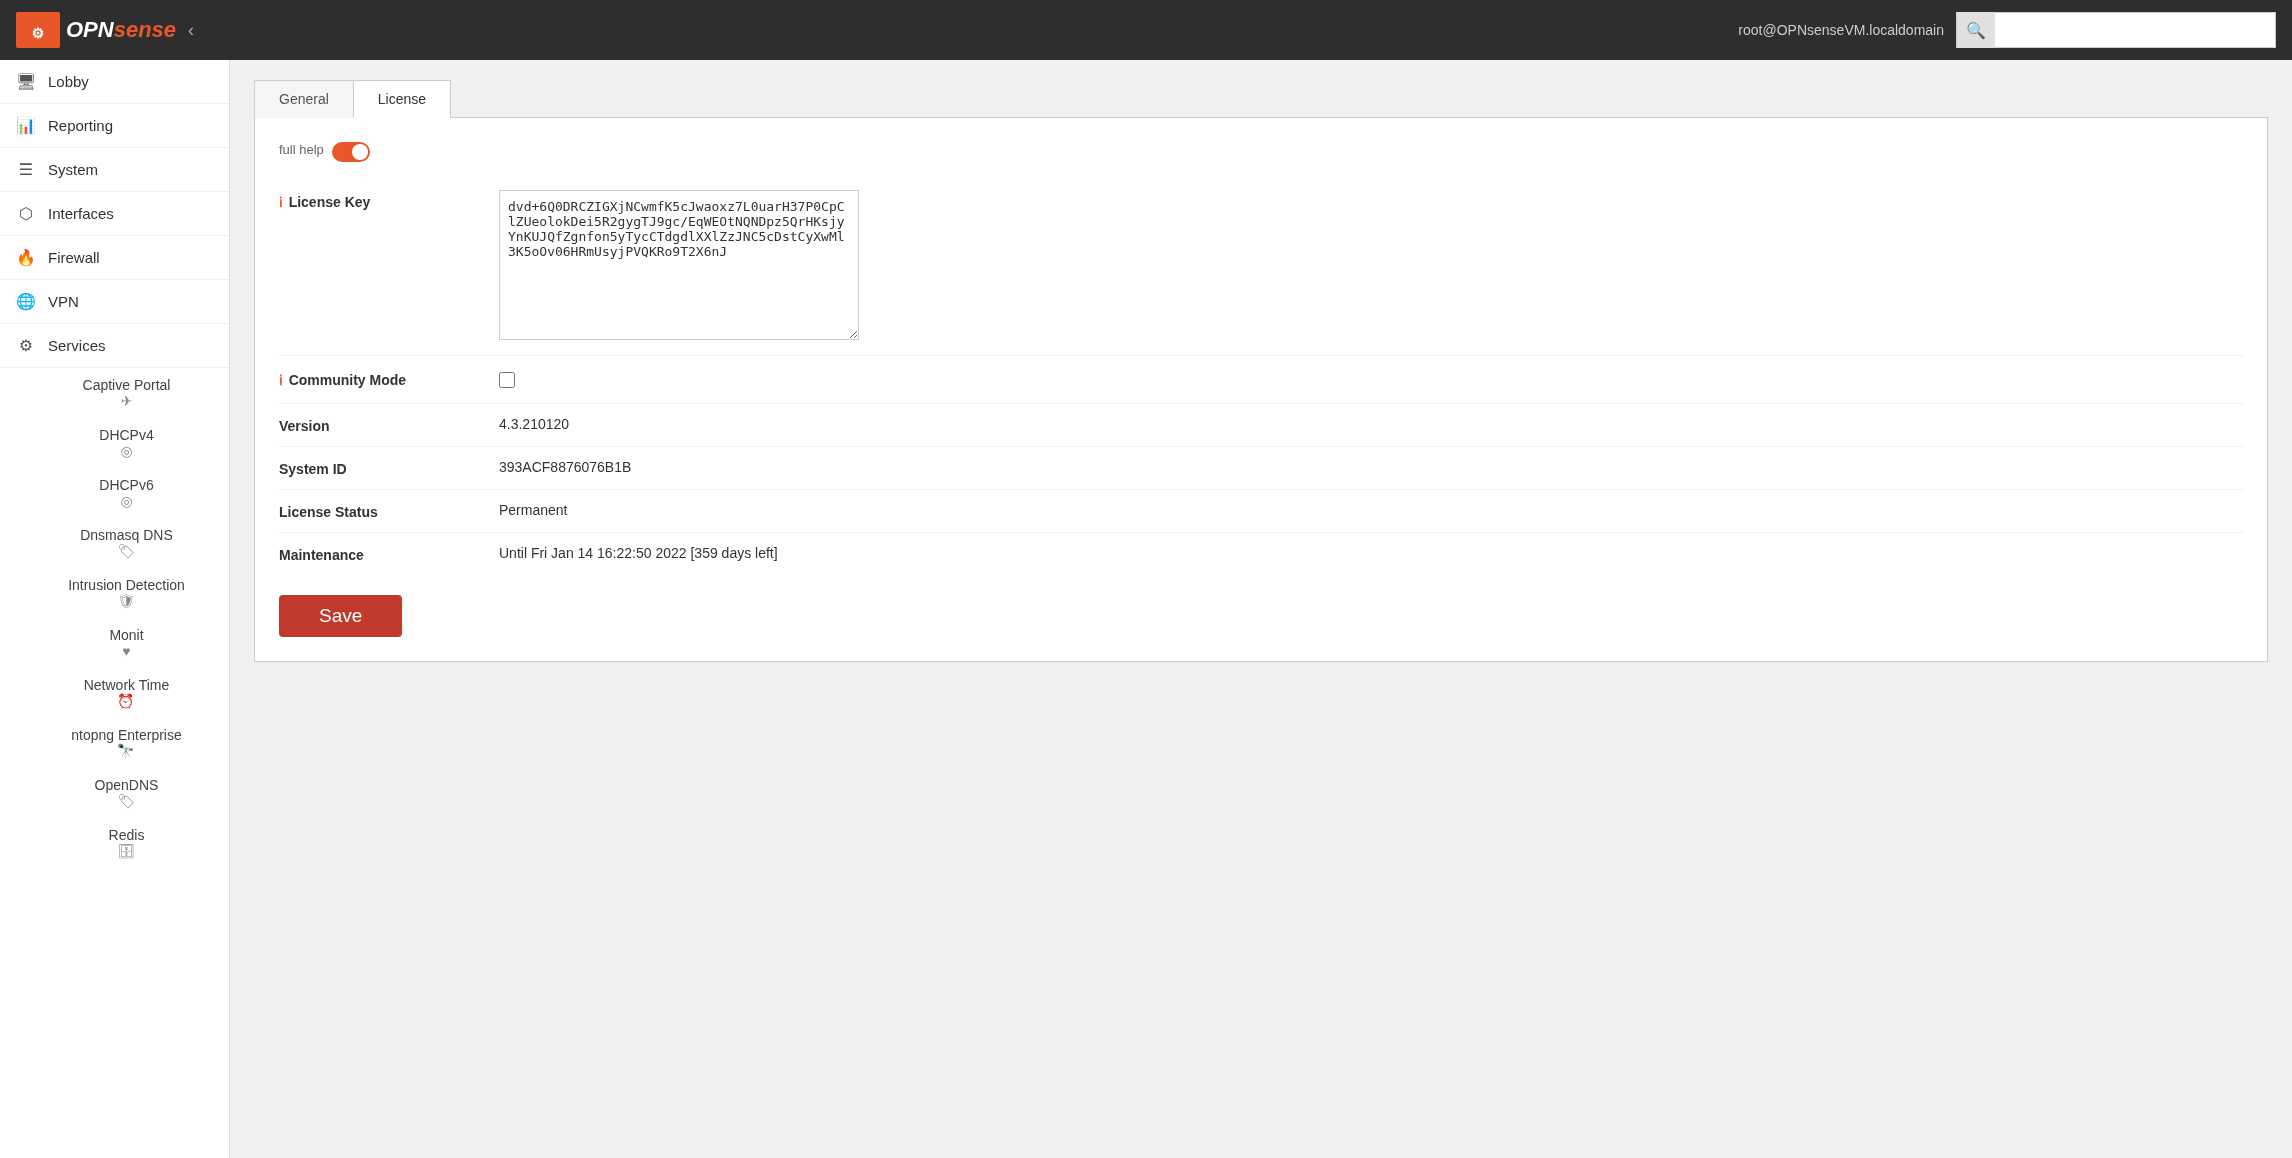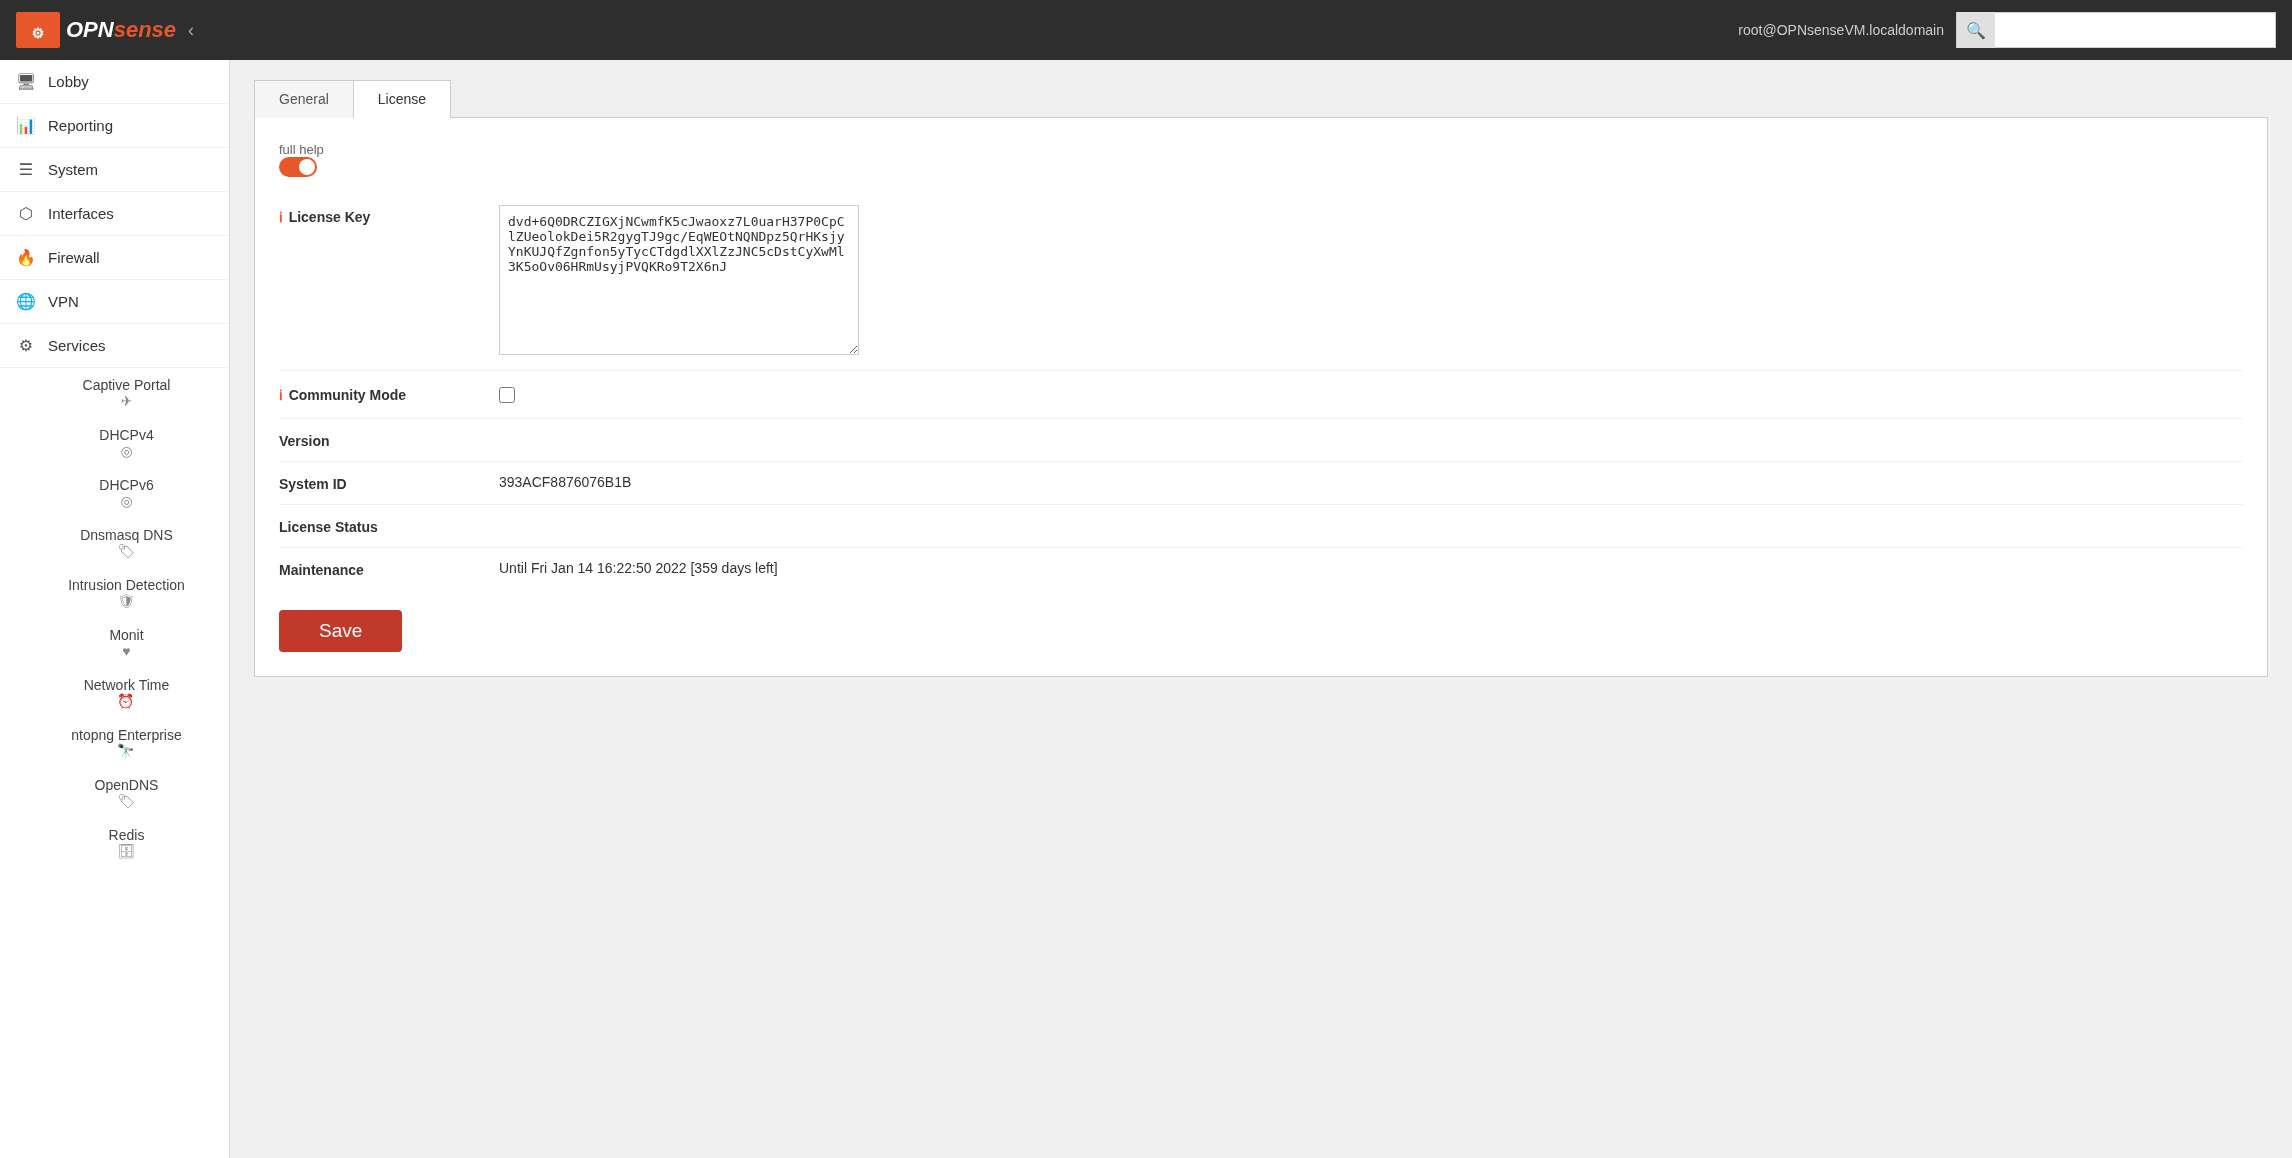--- a/index.html
+++ b/index.html
@@ -101,21 +101,20 @@
     .card {
       background: #fff;
       border: 1px solid #ccc;
       padding: 24px;
       margin-top: -1px;
     }
 
     .full-help-row {
       display: flex;
       margin-bottom: 16px;
-      flex-direction: column;
     }
     .full-help-label { color: #666; font-size: 13px; margin-right: 8px; }
     .toggle {
       display: inline-block;
       width: 38px;
       height: 20px;
       background: #e8572a;
       border-radius: 10px;
       position: relative;
       cursor: pointer;
@@ -341,36 +340,42 @@
           <div class="form-value-col">
             <input type="checkbox" class="checkbox-input" style="">
           </div>
         </div>
 
         
         <div class="form-row">
           <div class="form-label-col">
             <span>Version</span>
           </div>
+          <div class="form-value-col">
+            <span class="field-value">4.3.210120</span>
+          </div>
         </div>
 
         
         <div class="form-row">
           <div class="form-label-col">
             <span>System ID</span>
           </div>
           <div class="form-value-col">
             <span class="field-value">393ACF8876076B1B</span>
           </div>
         </div>
 
         
         <div class="form-row">
           <div class="form-label-col">
             <span>License Status</span>
+          </div>
+          <div class="form-value-col">
+            <span class="field-value">Permanent</span>
           </div>
         </div>
 
         
         <div class="form-row">
           <div class="form-label-col">
             <span>Maintenance</span>
           </div>
           <div class="form-value-col">
             <span class="field-value">Until Fri Jan 14 16:22:50 2022 [359 days left]</span>

